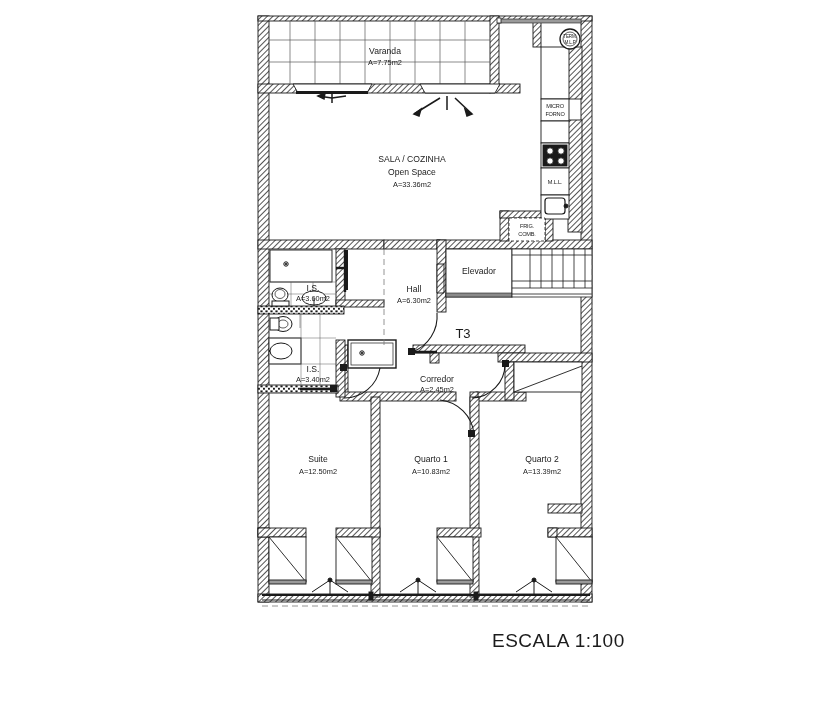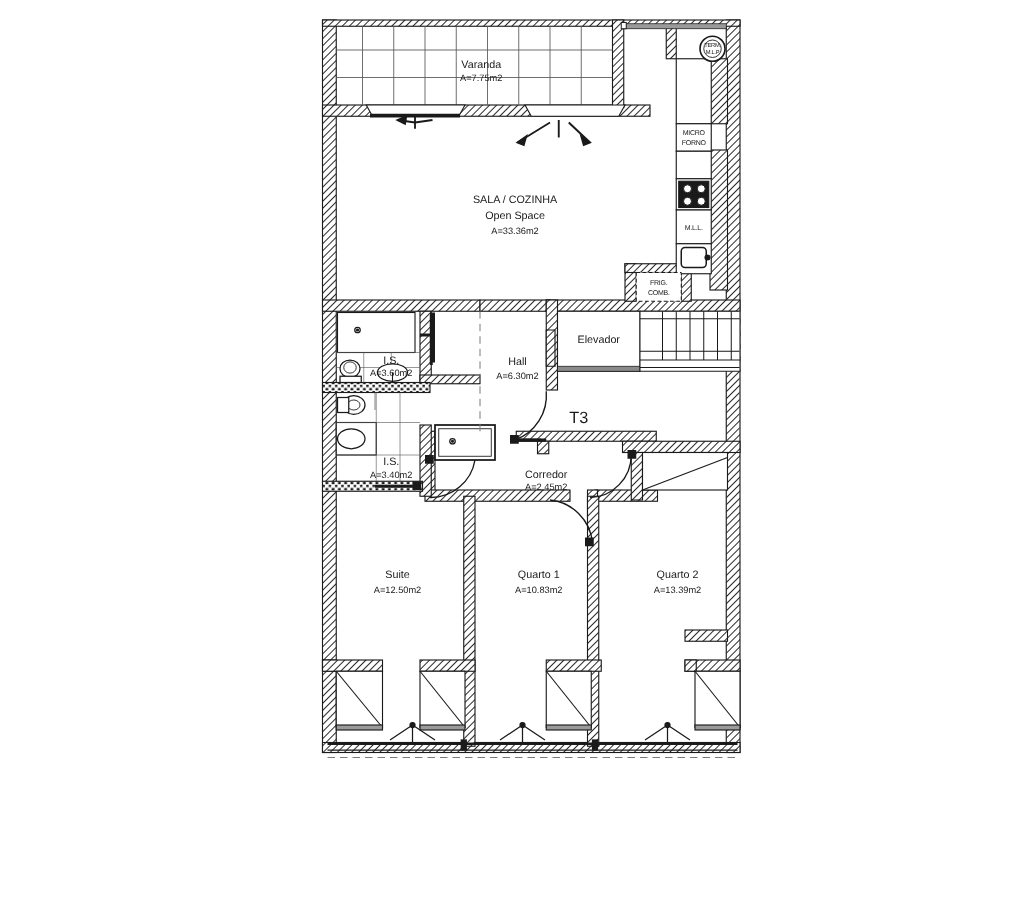--- a/index.html
+++ b/index.html
@@ -362,13 +362,14 @@
     </g>
 
     <g stroke="#1a1a1a" stroke-width="0.9" fill="#ffffff">
       <rect x="514" y="362" width="68" height="30"></rect>
       <line x1="514" y1="392" x2="582" y2="366"></line>
       <rect x="548" y="504" width="34" height="9" fill="url(#wallHatch)"></rect>
     </g>
 
   </svg>
 
+  <div class="scale-note">ESCALA 1:100</div>
 </div>
 
 </body></html>

